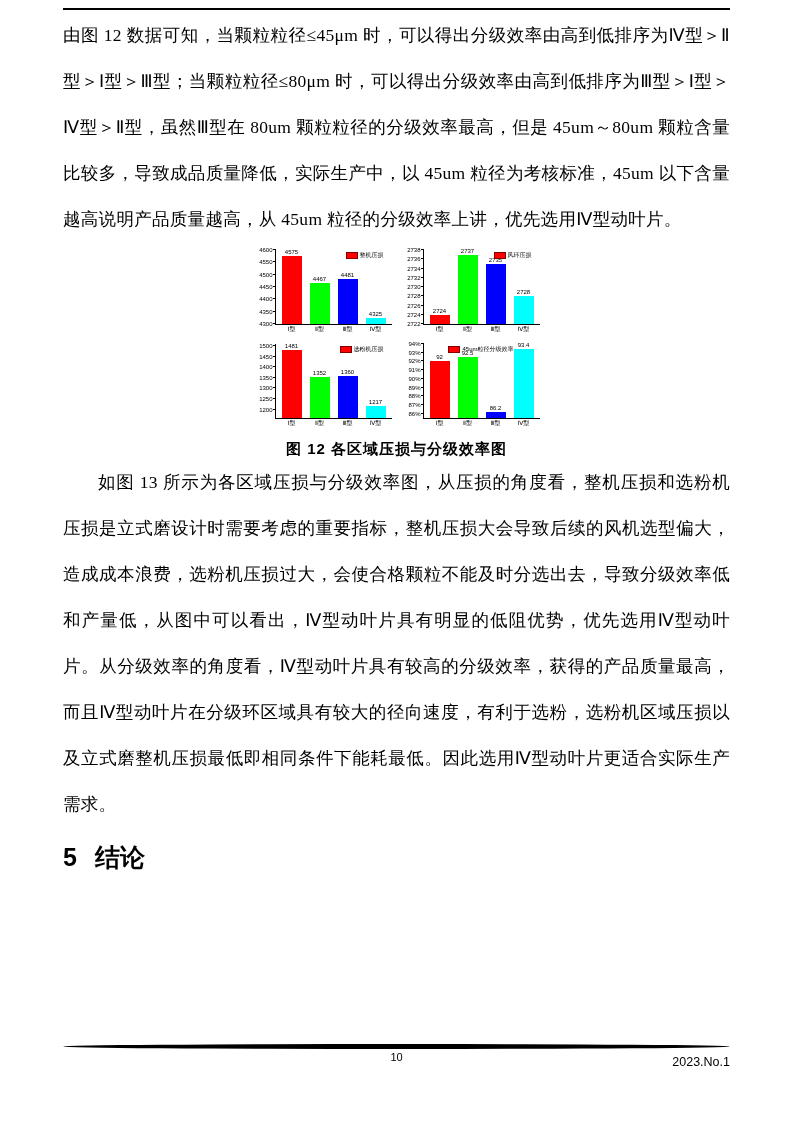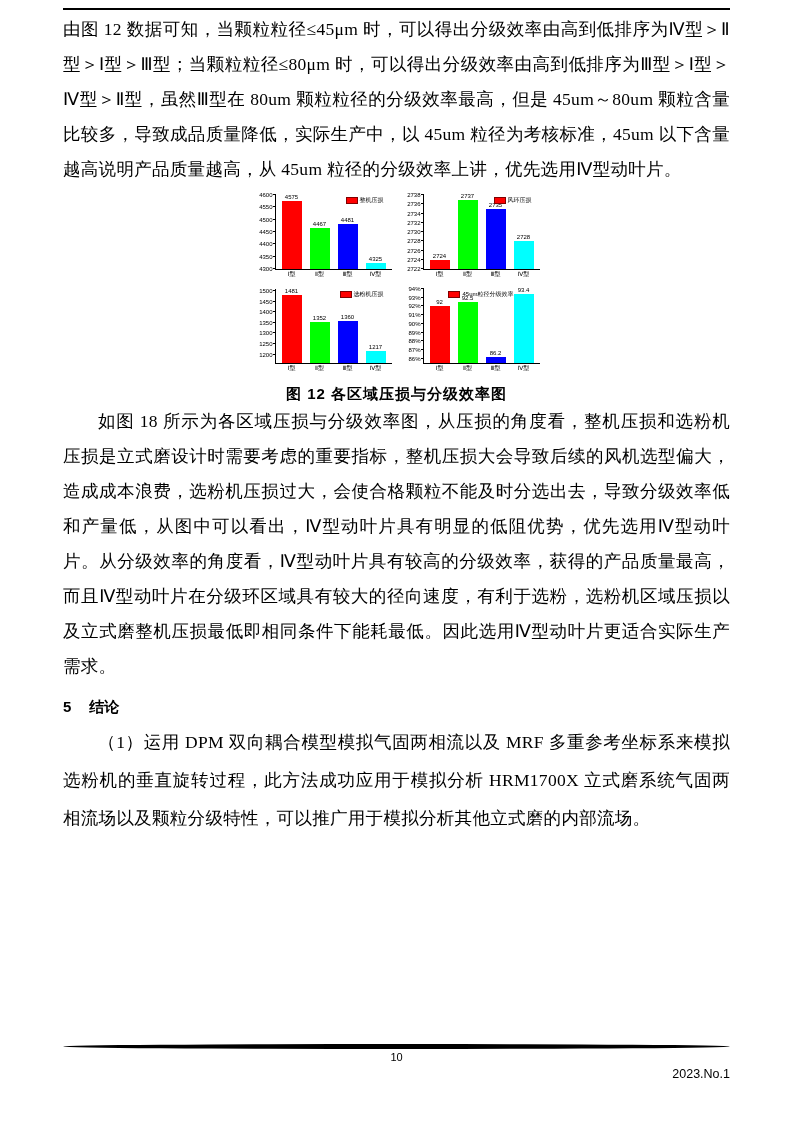--- a/index.html
+++ b/index.html
@@ -9,21 +9,21 @@
   }
   .content { margin:0 63px; }
 
   .header-title {
     margin-top:42px; text-align:center; font-size:25px; font-weight:bold;
     font-style:italic; letter-spacing:5px; font-family:"DejaVu Serif", serif;
   }
   .header-rule { border:none; border-top:2px solid #000; margin:8px 0 0 0; }
 
   p.body-text {
-    font-size:17.5px; line-height:35px; text-align:justify;
+    font-size:17.5px; line-height:46px; text-align:justify;
     margin:0; letter-spacing:0.3px;
   }
   p.first { margin-top:2px; }
   .indent { text-indent:2em; }
 
   
   .figure { margin-top:2px; }
   .charts-grid {
     width:296px; margin:0 auto; display:grid;
     grid-template-columns:148px 148px; grid-template-rows:94px 94px;
@@ -52,40 +52,40 @@
     font-size:6px; line-height:7px; white-space:nowrap;
   }
   .swatch { width:12px; height:7px; display:inline-block; border:1px solid #800000; box-sizing:border-box; }
 
   .figure-caption {
     text-align:center; font-weight:bold; font-size:15px; margin-top:8px;
     font-family:"Liberation Sans", sans-serif; letter-spacing:1px;
   }
 
   h2.section {
-    font-family:"Liberation Sans", sans-serif; font-size:15px; font-weight:bold;
+    font-family:"Liberation Sans", sans-serif; font-size:25px; font-weight:bold;
     margin:14px 0 6px 0;
   }
   h2.section .sec-no { margin-right:18px; }
 
   p.conclusion {
     font-size:17.5px; line-height:38px; text-align:justify;
     margin:6px 0 0 0; text-indent:2em; letter-spacing:0.3px;
   }
 
   
   .footer { position:absolute; left:63px; right:63px; top:1044px; }
   .footer-line { height:5px; background:#000; border-radius:50%; }
   .footer-row { position:relative; height:20px; margin-top:2px; }
   .page-number {
     position:absolute; left:0; right:0; text-align:center; font-size:11px;
     font-family:"Liberation Sans", sans-serif;
   }
   .issue {
-    position:absolute; right:0; top:16px; font-size:12.5px;
+    position:absolute; right:0; top:4px; font-size:12.5px;
     font-family:"Liberation Sans", sans-serif;
   }
 </style>
 </head>
 <body>
 
 <div class="page">
   <div class="content">
 
     <hr class="header-rule">
@@ -235,27 +235,26 @@
               <div class="legend" style="right: 26px;">
                 <div class="swatch" style="background: rgb(255, 0, 0);"></div>
                 <div class="ltext" style="display: inline-block;">45um粒径分级效率</div>
               </div>
             </div>
         </div>
       </div>
       <div class="figure-caption">图 12 各区域压损与分级效率图</div>
     </div>
 
-    <p class="body-text indent">如图 18 所示为各区域压损与分级效率图，从压损的角度看，整机压损和选粉机压损是立式磨设计时需要考虑的重要指标，整机压损大会导致后续的风机选型偏大，造成成本浪费，选粉机压损过大，会使合格颗粒不能及时分选出去，导致分级效率低和产量低，从图中可以看出，Ⅳ型动叶片具有明显的低阻优势，优先选用Ⅳ型动叶片。从分级效率的角度看，Ⅳ型动叶片具有较高的分级效率，获得的产品质量最高，而且Ⅳ型动叶片在分级环区域具有较大的径向速度，有利于选粉，选粉机区域压损以及立式磨整机压损最低即相同条件下能耗最低。因此选用Ⅳ型动叶片更适合实际生产需求。</p>
+    <p class="body-text indent">如图 13 所示为各区域压损与分级效率图，从压损的角度看，整机压损和选粉机压损是立式磨设计时需要考虑的重要指标，整机压损大会导致后续的风机选型偏大，造成成本浪费，选粉机压损过大，会使合格颗粒不能及时分选出去，导致分级效率低和产量低，从图中可以看出，Ⅳ型动叶片具有明显的低阻优势，优先选用Ⅳ型动叶片。从分级效率的角度看，Ⅳ型动叶片具有较高的分级效率，获得的产品质量最高，而且Ⅳ型动叶片在分级环区域具有较大的径向速度，有利于选粉，选粉机区域压损以及立式磨整机压损最低即相同条件下能耗最低。因此选用Ⅳ型动叶片更适合实际生产需求。</p>
 
     <h2 class="section">
       <span class="sec-no">5</span><span>结论</span>
     </h2>
 
-    <p class="conclusion">（1）运用 DPM 双向耦合模型模拟气固两相流以及 MRF 多重参考坐标系来模拟选粉机的垂直旋转过程，此方法成功应用于模拟分析 HRM1700X 立式磨系统气固两相流场以及颗粒分级特性，可以推广用于模拟分析其他立式磨的内部流场。</p>
   </div>
 
   <div class="footer">
     <div class="footer-line"></div>
     <div class="footer-row">
       <span class="page-number">10</span>
       <span class="issue">2023.No.1</span>
     </div>
   </div>
 </div>

